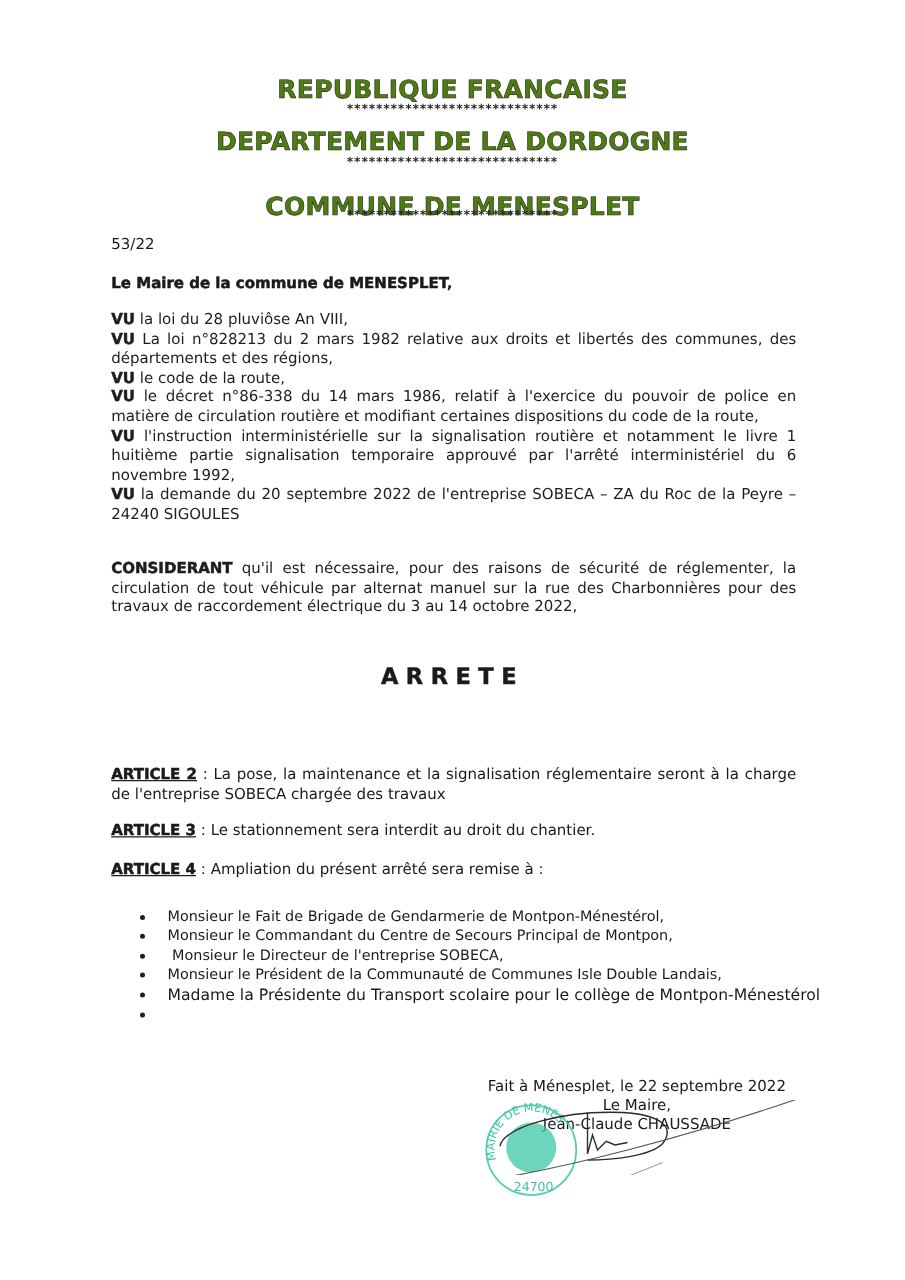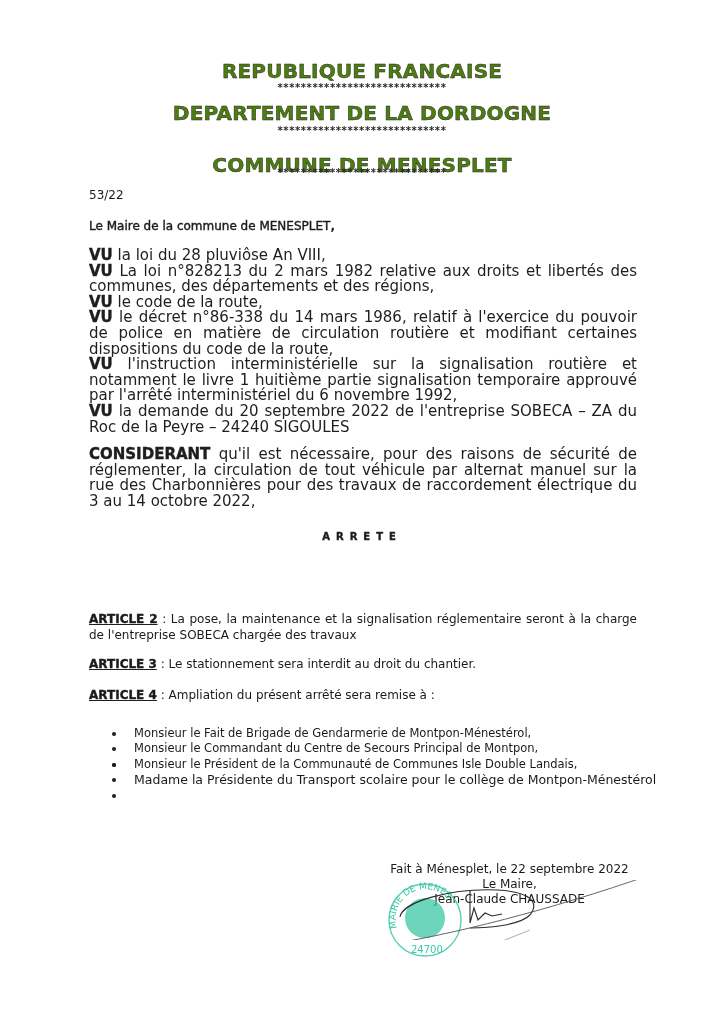--- a/index.html
+++ b/index.html
@@ -4,29 +4,29 @@
   <style>
     html, body { margin: 0; padding: 0; background: #ffffff; }
     body { width: 724px; height: 1024px; position: relative; overflow: hidden;
            font-family: "DejaVu Sans", sans-serif; color: #1a1a1a; }
     .page { position: absolute; left: 0; top: 0; width: 724px; height: 1024px; }
     .hdr { position: absolute; left: 0; width: 724px; text-align: center; }
     .hdr-title { font-family: "DejaVu Sans", sans-serif; font-weight: 900; font-size: 20px;
                  letter-spacing: 0.2px; color: #4d7c0f; -webkit-text-stroke: 0.5px #2a2a2a; }
     .hdr-stars { font-family: "DejaVu Sans", sans-serif; font-weight: bold; font-size: 10px;
                  letter-spacing: 0.6px; color: #2a2a2a; }
-    .body-text { position: absolute; left: 89px; width: 548px; font-size: 15px; line-height: 15.6px;
+    .body-text { position: absolute; left: 89px; width: 548px; font-size: 12px; line-height: 15.6px;
                  text-align: justify; color: #1e1e1e; }
     .ref-no { position: absolute; left: 89px; top: 188px; font-size: 12px; }
     .mayor { position: absolute; left: 89px; top: 219px; font-size: 12px; font-weight: bold; }
-    .mayor b { font-weight: 400; -webkit-text-stroke: 0.4px #1e1e1e; }
+    .mayor b { font-weight: 700; -webkit-text-stroke: 0.4px #1e1e1e; }
     .vu-line { margin: 0; }
     .kw { font-weight: 900; -webkit-text-stroke: 0.4px #1e1e1e; }
     .arrete { position: absolute; left: 0; width: 724px; top: 531px; text-align: center;
-              font-weight: 900; font-size: 10px; letter-spacing: 6px; -webkit-text-stroke: 0.4px #2a2a2a; }
+              font-weight: 900; font-size: 18px; letter-spacing: 6px; -webkit-text-stroke: 0.4px #2a2a2a; }
     .article { position: absolute; left: 89px; width: 548px; font-size: 12px; line-height: 15.6px; text-align: justify; }
     .art-label { font-weight: 900; text-decoration: underline; -webkit-text-stroke: 0.4px #1e1e1e; }
     ul.recips { position: absolute; left: 108px; top: 726px; margin: 0; padding: 0; list-style: none; width: 560px; }
     ul.recips li { position: relative; padding-left: 26px; font-size: 11.5px; line-height: 15.4px; }
     ul.recips li.big { font-size: 12.5px; line-height: 16px; }
     ul.recips li .dot { position: absolute; left: 4px; top: 6px; width: 4px; height: 4px; border-radius: 50%; background: #1e1e1e; }
     .sig-block { position: absolute; left: 372px; top: 838px; width: 275px; text-align: center; font-size: 12px; line-height: 14.8px; margin-top: 24px; }
     .stamp { position: absolute; left: 385px; top: 880px; }
     .signature { position: absolute; left: 330px; top: 880px; }
   </style>
@@ -69,21 +69,21 @@
   <div class="article" style="top:657px;">
     <span class="art-label">ARTICLE 3</span><span> : Le stationnement sera interdit au droit du chantier.</span>
   </div>
   <div class="article" style="top:688px;">
     <span class="art-label">ARTICLE 4</span><span> : Ampliation du présent arrêté sera remise à :</span>
   </div>
 
   <ul class="recips">
     <li><span class="dot"></span><span>Monsieur le Fait de Brigade de Gendarmerie de Montpon-Ménestérol,</span></li>
     <li><span class="dot"></span><span>Monsieur le Commandant du Centre de Secours Principal de Montpon,</span></li>
-    <li><span class="dot"></span></li>
+    <li><span class="dot"></span><span style="white-space:pre;"> Monsieur le Directeur de l'entreprise SOBECA,</span></li>
     <li><span class="dot"></span><span>Monsieur le Président de la Communauté de Communes Isle Double Landais,</span></li>
     <li class="big"><span class="dot"></span><span>Madame la Présidente du Transport scolaire pour le collège de Montpon-Ménestérol</span></li>
     <li class="big"><span class="dot"></span></li>
   </ul>
 
   <div class="sig-block">
     <div>Fait à Ménesplet, le 22 septembre 2022</div>
     <div>Le Maire,</div>
     <div>Jean-Claude CHAUSSADE</div>
   </div>

